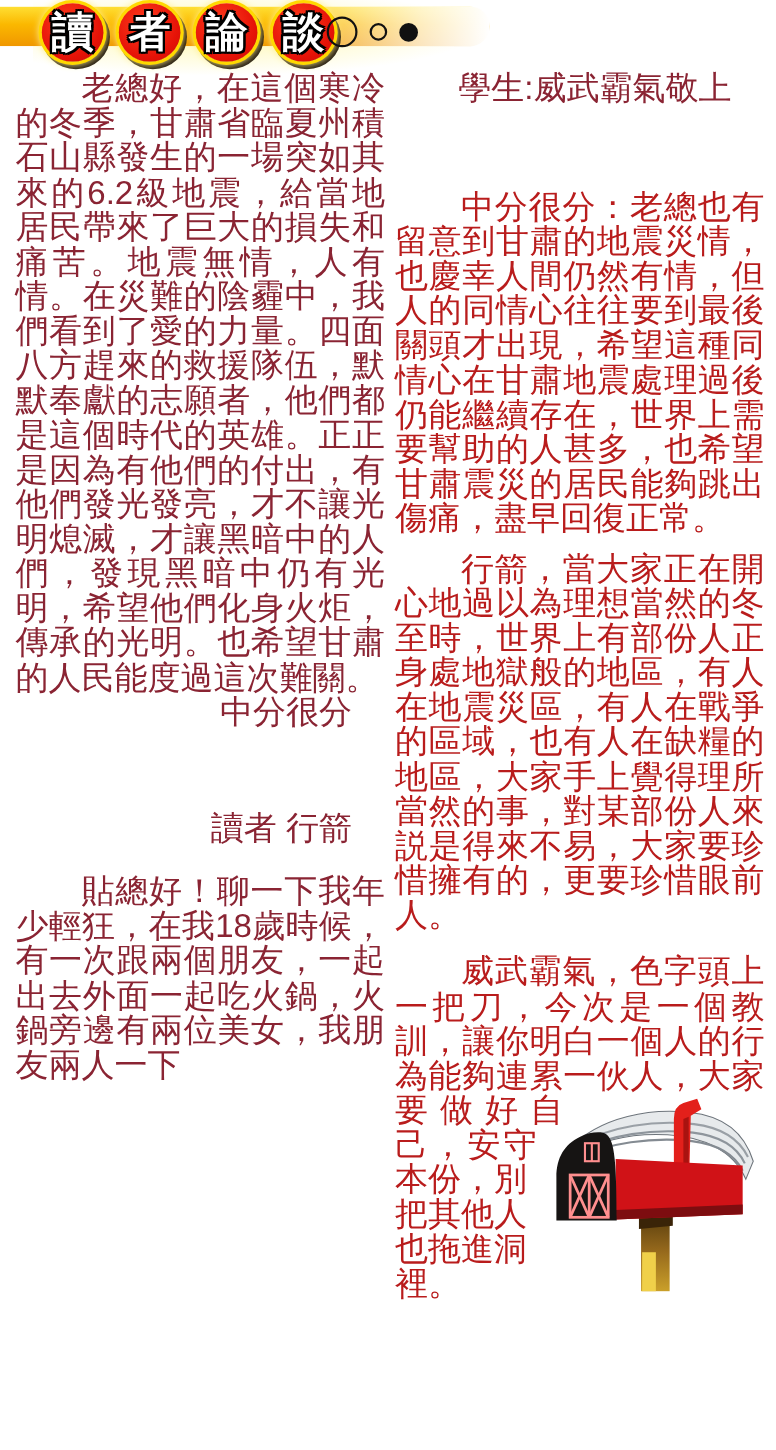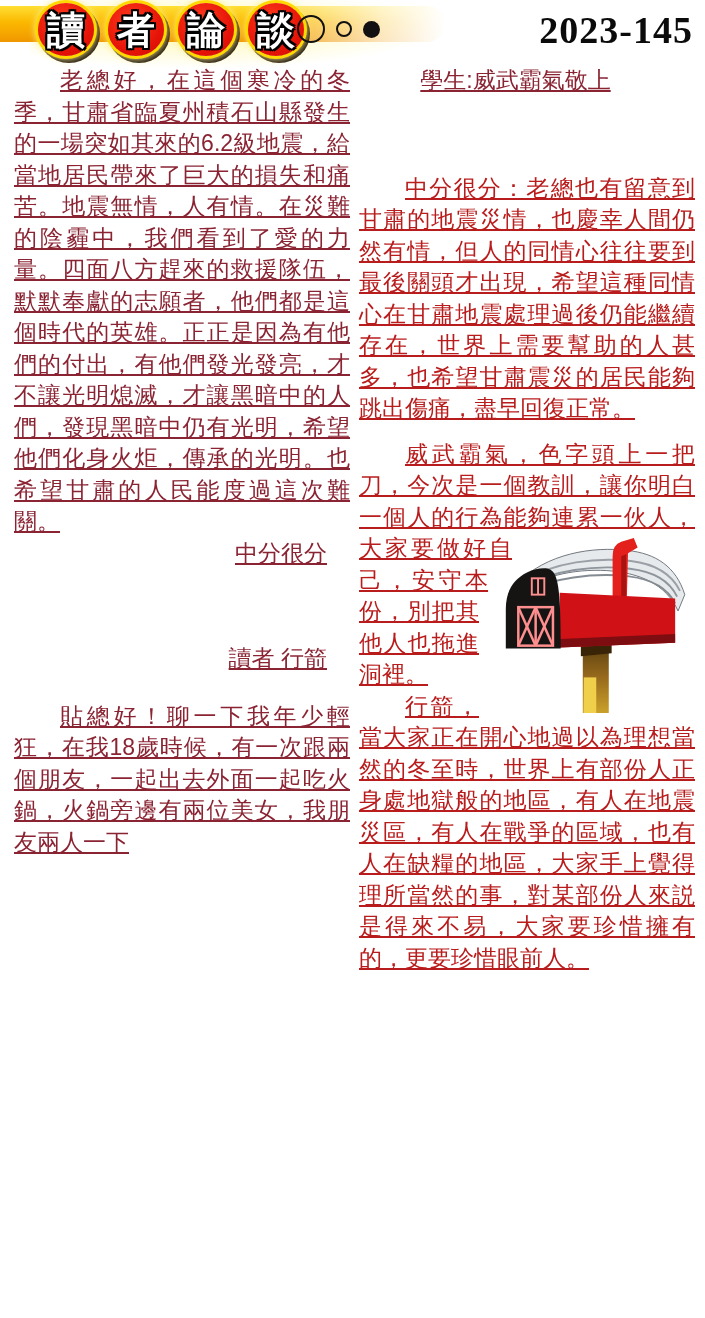--- a/index.html
+++ b/index.html
@@ -38,32 +38,31 @@
   .dot-filled{width:17px;height:17px;background:#111;}
   .issue{
     position:absolute;right:12px;top:8px;
     font-family:"Liberation Serif",serif;font-weight:bold;font-size:38px;color:#0b0b0b;
     letter-spacing:1px;
   }
   
   .columns{display:flex;gap:9px;padding:3px 10px 0 14px;}
   .col{flex:1;min-width:0;}
   p{
-    margin:0;font-size:23px;line-height:31.5px;
+    margin:0;font-size:30px;line-height:31.5px;
     text-align:justify;text-justify:inter-ideograph;
     word-break:break-all;
-    text-decoration:underline;
   }
   .letter{color:#8a2433;}
   .reply{color:#b91c1c;}
   .indent{text-indent:2em;}
   .signature{text-align:right;padding-right:1em;}
   .mb-46{margin-bottom:74px;}
   .mb-26{margin-bottom:26px;}
-  .mb-76{margin-bottom:76px;text-align:center;}
+  .mb-76{margin-bottom:76px;}
   .mb-14{margin-bottom:14px;}
   .mb-20{margin-bottom:20px;}
   
   .mailbox-float{
     float:right;width:210px;height:178px;margin:2px 0 0 6px;
     shape-outside:polygon(28% 0%, 100% 0%, 100% 100%, 0% 100%, 0% 42%, 12% 22%);
   }
   .mailbox-float svg{display:block;width:100%;height:100%;}
 </style>
 </head>
@@ -84,34 +83,34 @@
       </span>
     <span class="badge">
         <span class="badge-char">談</span>
       </span>
   </div>
   <div class="dots">
     <span class="dot dot-large"></span>
     <span class="dot dot-small"></span>
     <span class="dot dot-filled"></span>
   </div>
-  <div class="issue">2023-145</div>
 </header>
 
 <main class="columns">
   <section class="col">
     <p class="letter indent">老總好，在這個寒冷的冬季，甘肅省臨夏州積石山縣發生的一場突如其來的6.2級地震，給當地居民帶來了巨大的損失和痛苦。地震無情，人有情。在災難的陰霾中，我們看到了愛的力量。四面八方趕來的救援隊伍，默默奉獻的志願者，他們都是這個時代的英雄。正正是因為有他們的付出，有他們發光發亮，才不讓光明熄滅，才讓黑暗中的人們，發現黑暗中仍有光明，希望他們化身火炬，傳承的光明。也希望甘肅的人民能度過這次難關。</p>
     <p class="letter signature mb-46">中分很分</p>
     <p class="letter signature mb-26">讀者 行箭</p>
     <p class="letter indent">貼總好！聊一下我年少輕狂，在我18歲時候，有一次跟兩個朋友，一起出去外面一起吃火鍋，火鍋旁邊有兩位美女，我朋友兩人一下</p>
   </section>
 
   <section class="col">
     <p class="letter signature mb-76">學生:威武霸氣敬上</p>
     <p class="reply indent mb-14">中分很分：老總也有留意到甘肅的地震災情，也慶幸人間仍然有情，但人的同情心往往要到最後關頭才出現，希望這種同情心在甘肅地震處理過後仍能繼續存在，世界上需要幫助的人甚多，也希望甘肅震災的居民能夠跳出傷痛，盡早回復正常。</p>
+    <p class="reply indent mb-20">行箭，當大家正在開心地過以為理想當然的冬至時，世界上有部份人正身處地獄般的地區，有人在地震災區，有人在戰爭的區域，也有人在缺糧的地區，大家手上覺得理所當然的事，對某部份人來説是得來不易，大家要珍惜擁有的，更要珍惜眼前人。</p>
     <p class="reply indent"><span>威武霸氣，色字頭上一把刀，今次是一個教訓，讓你明白一個人的行為能夠連累一伙</span><span class="mailbox-float">
           <svg viewBox="0 0 215 185" xmlns="http://www.w3.org/2000/svg">
         <defs>
           <linearGradient id="postGrad" x1="0" y1="0" x2="0" y2="1">
             <stop offset="0" stop-color="#5f420f"></stop>
             <stop offset="0.45" stop-color="#96691c"></stop>
             <stop offset="1" stop-color="#caa02a"></stop>
           </linearGradient>
         </defs>
 
@@ -140,15 +139,14 @@
         <g stroke="#ff8f8f" stroke-width="2.6" fill="none">
           <rect x="33" y="75" width="36" height="40"></rect>
           <line x1="51" y1="75" x2="51" y2="115"></line>
           <line x1="33" y1="75" x2="51" y2="115"></line>
           <line x1="51" y1="75" x2="33" y2="115"></line>
           <line x1="51" y1="75" x2="69" y2="115"></line>
           <line x1="69" y1="75" x2="51" y2="115"></line>
         </g>
       </svg>
         </span><span>人，大家要做好自己，安守本份，別把其他人也拖進洞裡。</span></p>
-    <p class="reply indent mb-20">行箭，當大家正在開心地過以為理想當然的冬至時，世界上有部份人正身處地獄般的地區，有人在地震災區，有人在戰爭的區域，也有人在缺糧的地區，大家手上覺得理所當然的事，對某部份人來説是得來不易，大家要珍惜擁有的，更要珍惜眼前人。</p>
   </section>
 </main>
 
 </body></html>

